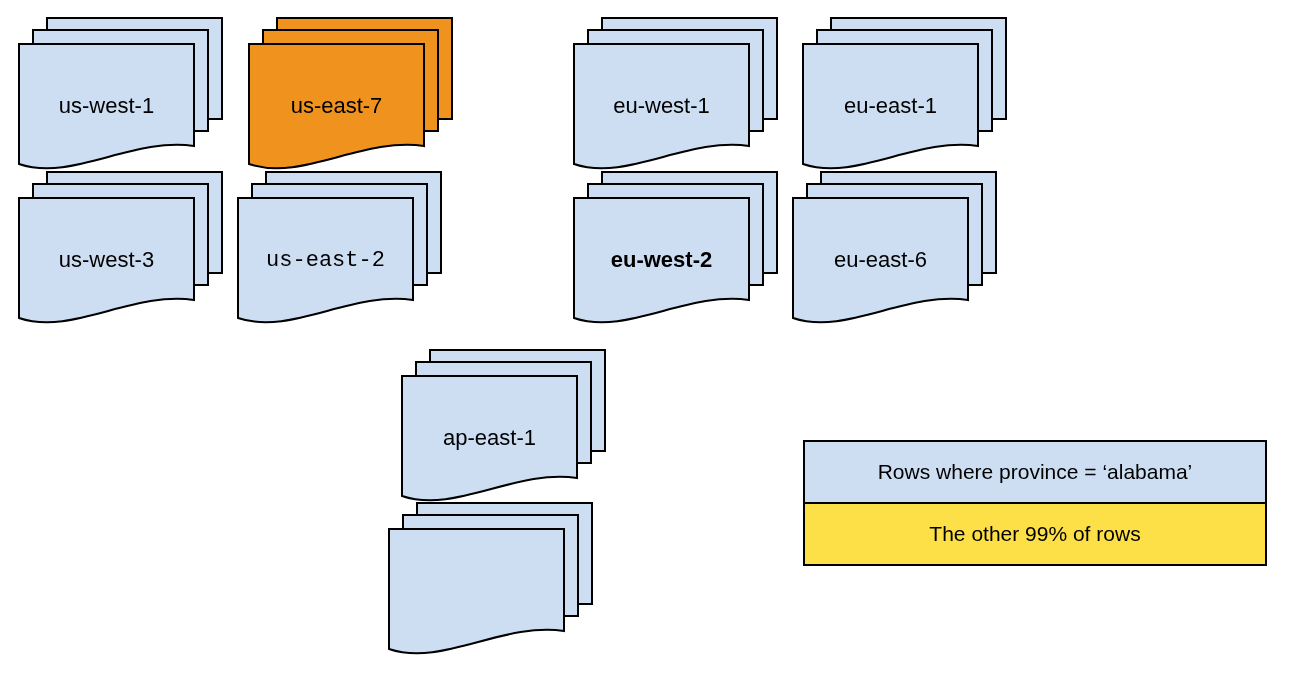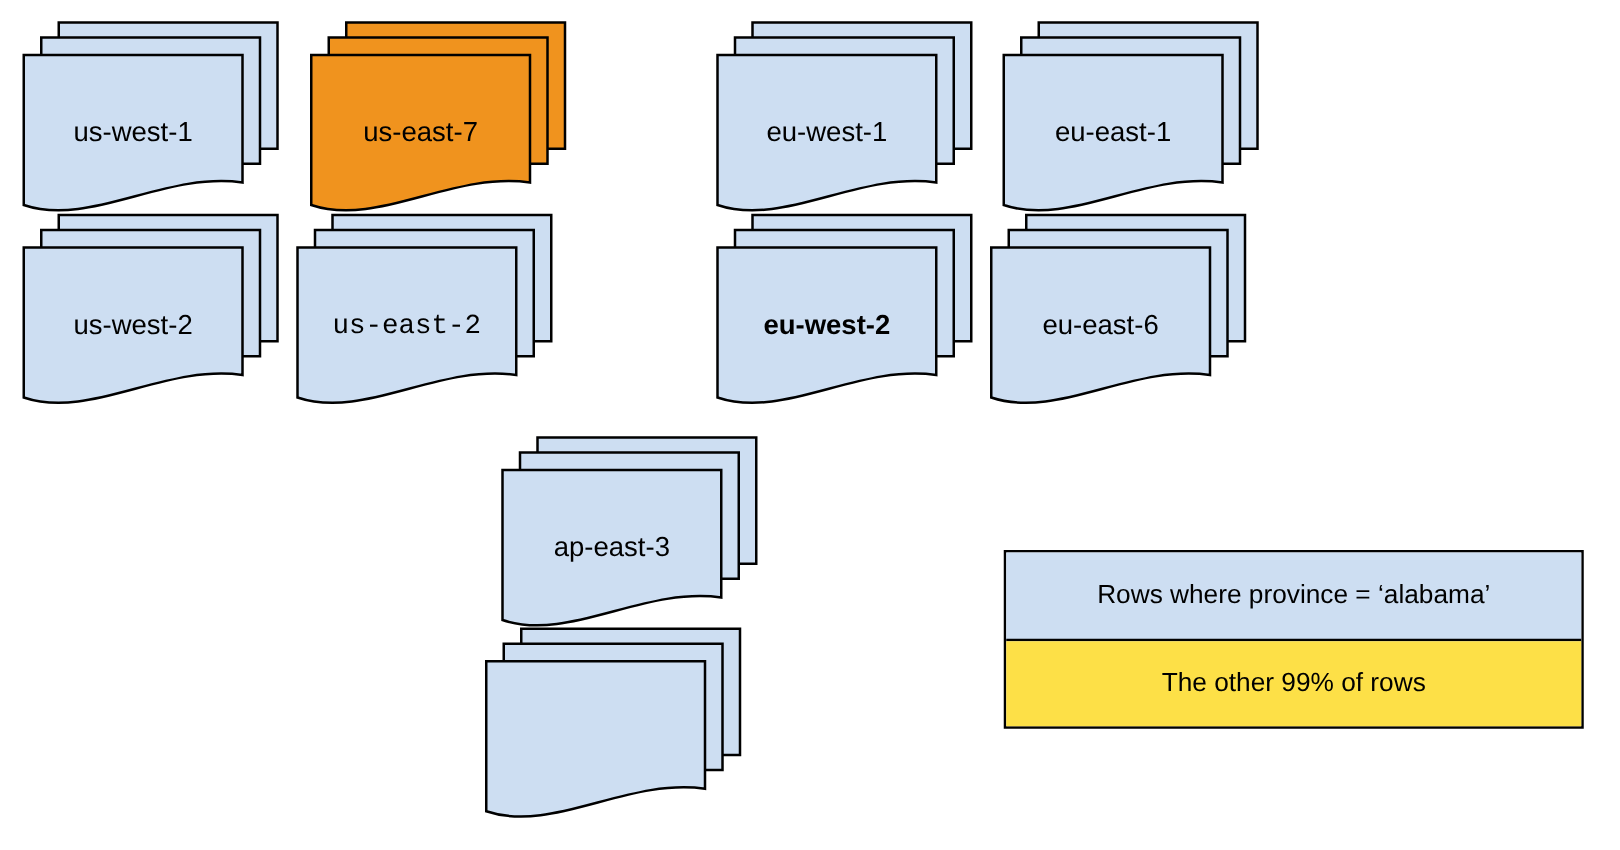--- a/index.html
+++ b/index.html
@@ -102,21 +102,21 @@
       <path class="page front" d="M2,27 L177,27 L177,129 C115,120 55,165 2,147 Z" fill="#CDDEF2"></path>
     </svg>
     <div class="stack-label">eu-east-1</div>
   </div>
     <div class="stack" style="left: 17px; top: 171px;">
     <svg class="stack-svg" viewBox="0 0 207 156" xmlns="http://www.w3.org/2000/svg">
       <rect class="page back" x="30" y="1" width="175" height="101" fill="#CDDEF2"></rect>
       <rect class="page middle" x="16" y="13" width="175" height="101" fill="#CDDEF2"></rect>
       <path class="page front" d="M2,27 L177,27 L177,129 C115,120 55,165 2,147 Z" fill="#CDDEF2"></path>
     </svg>
-    <div class="stack-label">us-west-2</div>
+    <div class="stack-label">us-west-3</div>
   </div>
     <div class="stack" style="left: 236px; top: 171px; font-family: Liberation Mono, monospace;">
     <svg class="stack-svg" viewBox="0 0 207 156" xmlns="http://www.w3.org/2000/svg">
       <rect class="page back" x="30" y="1" width="175" height="101" fill="#CDDEF2"></rect>
       <rect class="page middle" x="16" y="13" width="175" height="101" fill="#CDDEF2"></rect>
       <path class="page front" d="M2,27 L177,27 L177,129 C115,120 55,165 2,147 Z" fill="#CDDEF2"></path>
     </svg>
     <div class="stack-label">us-east-2</div>
   </div>
     <div class="stack" style="left: 572px; top: 171px; font-weight: bold;">
@@ -134,30 +134,30 @@
       <path class="page front" d="M2,27 L177,27 L177,129 C115,120 55,165 2,147 Z" fill="#CDDEF2"></path>
     </svg>
     <div class="stack-label">eu-east-6</div>
   </div>
     <div class="stack" style="left: 400px; top: 349px;">
     <svg class="stack-svg" viewBox="0 0 207 156" xmlns="http://www.w3.org/2000/svg">
       <rect class="page back" x="30" y="1" width="175" height="101" fill="#CDDEF2"></rect>
       <rect class="page middle" x="16" y="13" width="175" height="101" fill="#CDDEF2"></rect>
       <path class="page front" d="M2,27 L177,27 L177,129 C115,120 55,165 2,147 Z" fill="#CDDEF2"></path>
     </svg>
-    <div class="stack-label">ap-east-3</div>
+    <div class="stack-label">ap-east-1</div>
   </div>
     <div class="stack" style="left: 387px; top: 502px;">
     <svg class="stack-svg" viewBox="0 0 207 156" xmlns="http://www.w3.org/2000/svg">
       <rect class="page back" x="30" y="1" width="175" height="101" fill="#CDDEF2"></rect>
       <rect class="page middle" x="16" y="13" width="175" height="101" fill="#CDDEF2"></rect>
       <path class="page front" d="M2,27 L177,27 L177,129 C115,120 55,165 2,147 Z" fill="#CDDEF2"></path>
     </svg>
   </div>
-    <div id="legend" style="left: 803px; top: 440px; width: 464px; height: 143px;">
+    <div id="legend" style="left: 803px; top: 440px; width: 464px; height: 126px;">
     <div class="legend-row" style="background: rgb(205, 222, 242);">
       <span>Rows where province = ‘alabama’</span>
     </div>
     <div class="legend-row" style="background: #fde047;">
       <span>The other 99% of rows</span>
     </div>
   </div>
 </div>
 
 </body></html>

